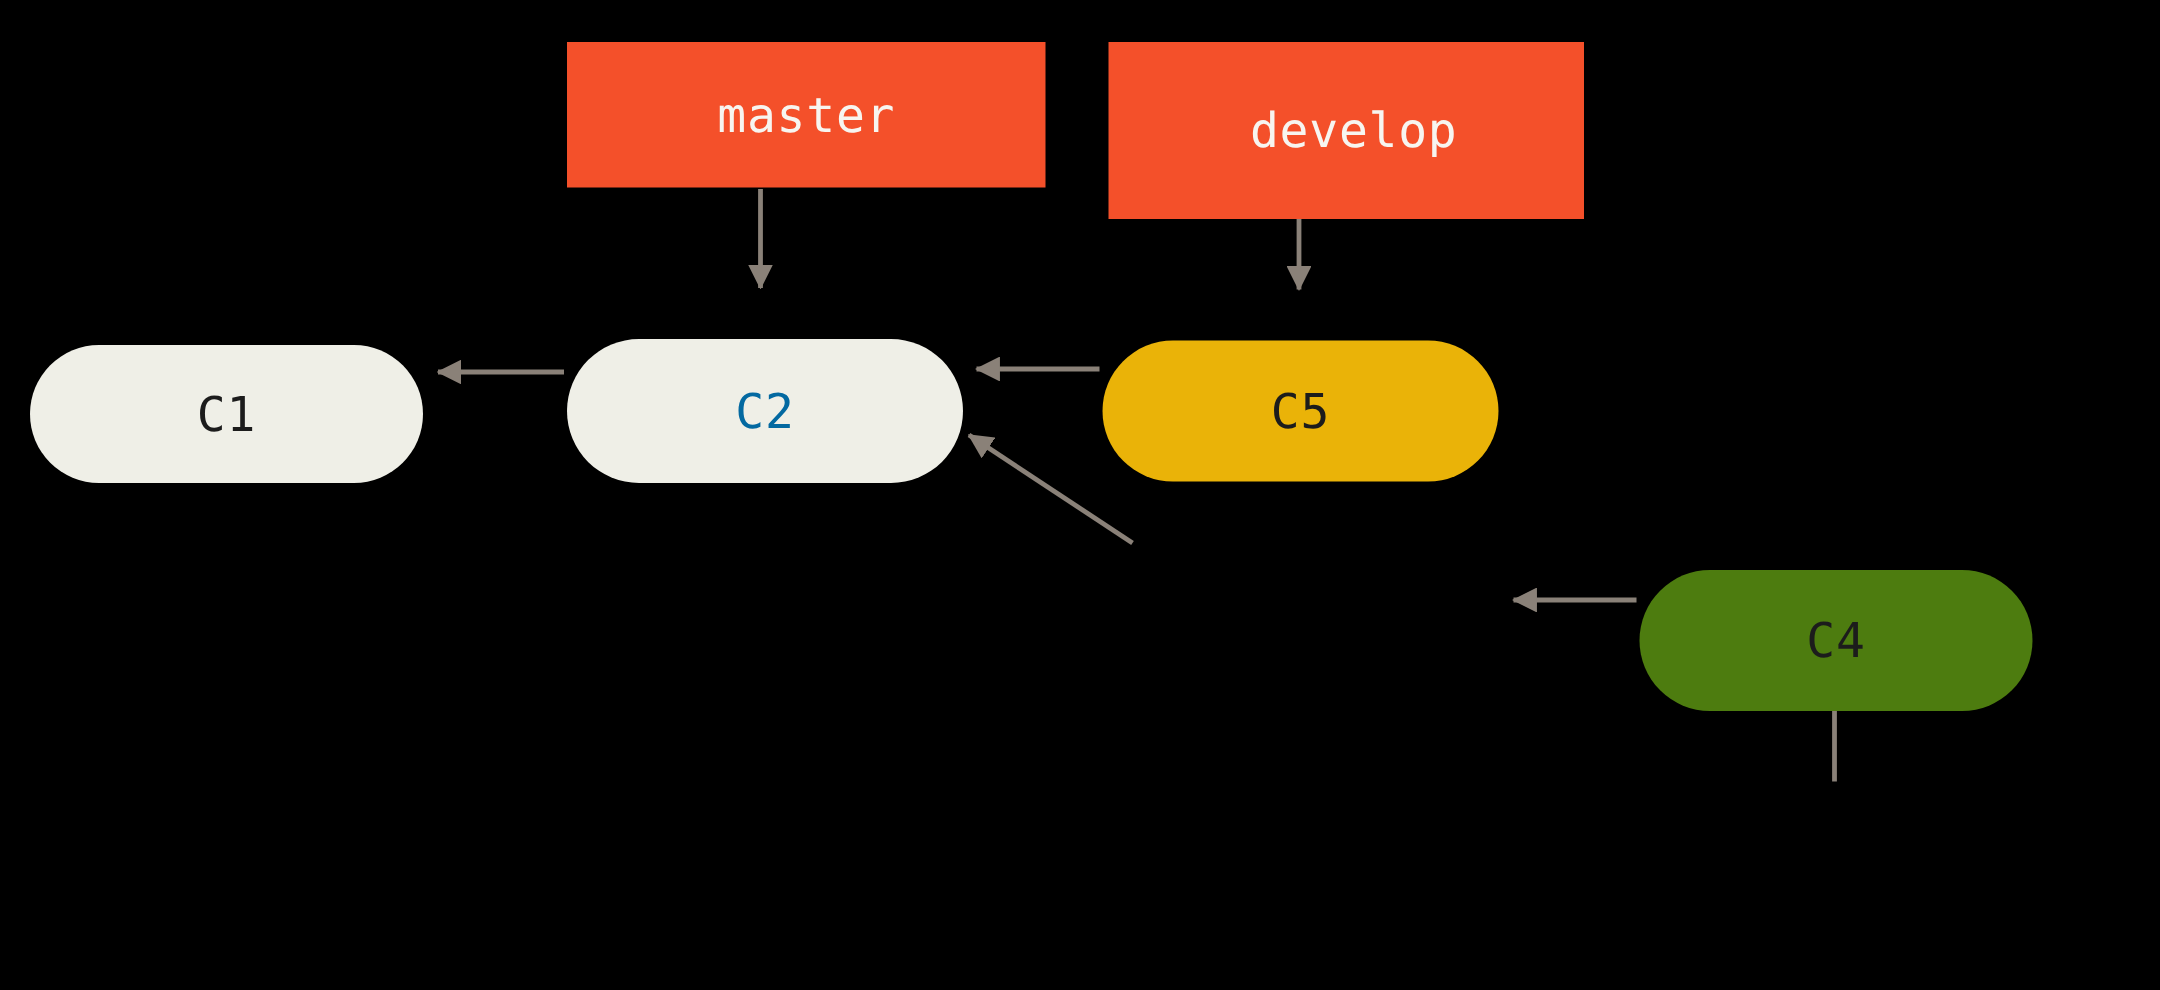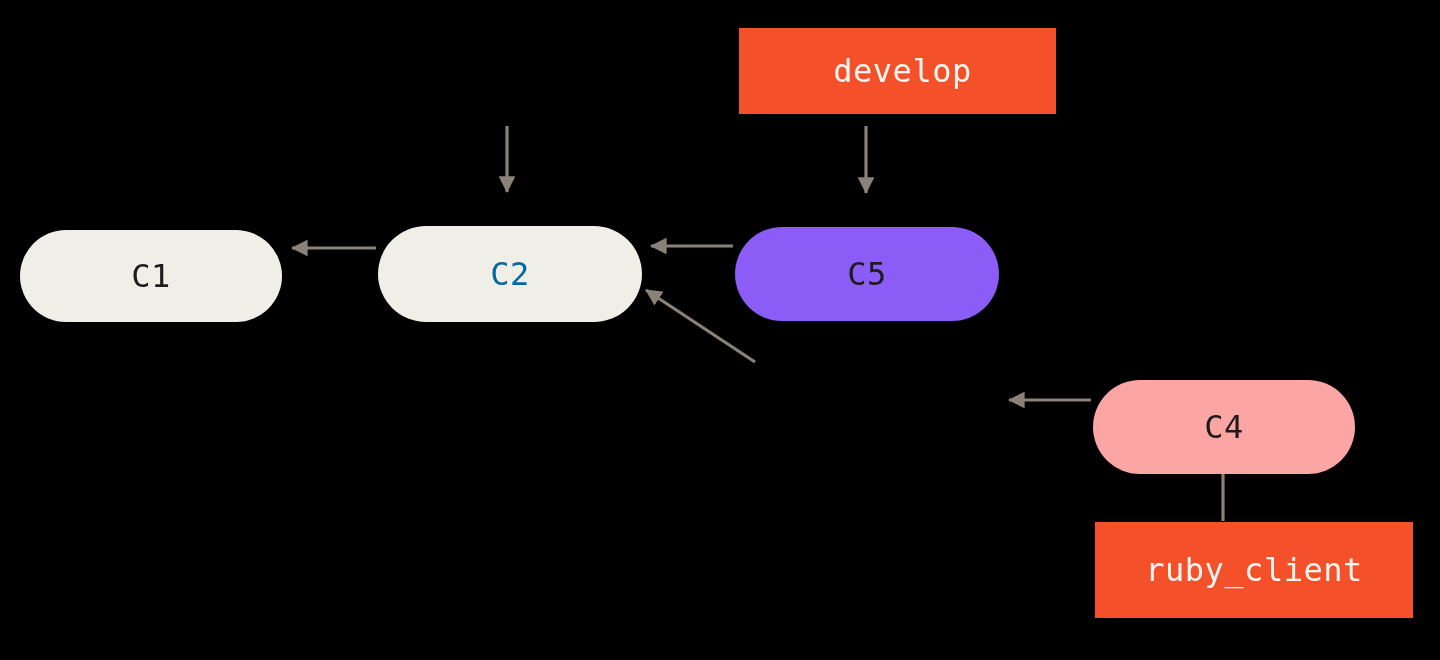--- a/index.html
+++ b/index.html
@@ -79,27 +79,27 @@
 
     <line x1="1223" y1="521" x2="1223" y2="455" stroke="#8a8178" stroke-width="3.2" marker-end="url(#ah)"></line>
   </svg>
 
   <div class="node" style="left: 20px; top: 203px; width: 262px; height: 92px; background: rgb(239, 239, 231); color: rgb(28, 28, 28);">
     <span>C1</span>
   </div>
   <div class="node" style="left: 378px; top: 199px; width: 264px; height: 96px; background: rgb(239, 239, 231); color: #0369a1;">
     <span>C2</span>
   </div>
-  <div class="node" style="left: 735px; top: 200px; width: 264px; height: 94px; background: #8b5cf6; color: rgb(28, 28, 28);">
+  <div class="node" style="left: 735px; top: 200px; width: 264px; height: 94px; background: #eab308; color: rgb(28, 28, 28);">
     <span>C5</span>
   </div>
-  <div class="node" style="left: 1093px; top: 353px; width: 262px; height: 94px; background: #fca5a5; color: rgb(28, 28, 28);">
+  <div class="node" style="left: 1093px; top: 353px; width: 262px; height: 94px; background: #4d7c0f; color: rgb(28, 28, 28);">
     <span>C4</span>
   </div>
 
-  <div class="branch" style="left: 739px; top: 28px; width: 317px; height: 86px; background: rgb(244, 80, 42); color: rgb(247, 245, 240); padding-left: 10px;">
+  <div class="branch" style="left: 378px; top: 28px; width: 319px; height: 97px; background: rgb(244, 80, 42); color: rgb(247, 245, 240);">
+    <span>master</span>
+  </div>
+  <div class="branch" style="left: 739px; top: 28px; width: 317px; height: 118px; background: rgb(244, 80, 42); color: rgb(247, 245, 240); padding-left: 10px;">
     <span>develop</span>
-  </div>
-  <div class="branch" style="left: 1095px; top: 522px; width: 318px; height: 96px; background: rgb(244, 80, 42); color: rgb(247, 245, 240);">
-    <span>ruby_client</span>
   </div>
 
 </div>
 
 </body></html>

